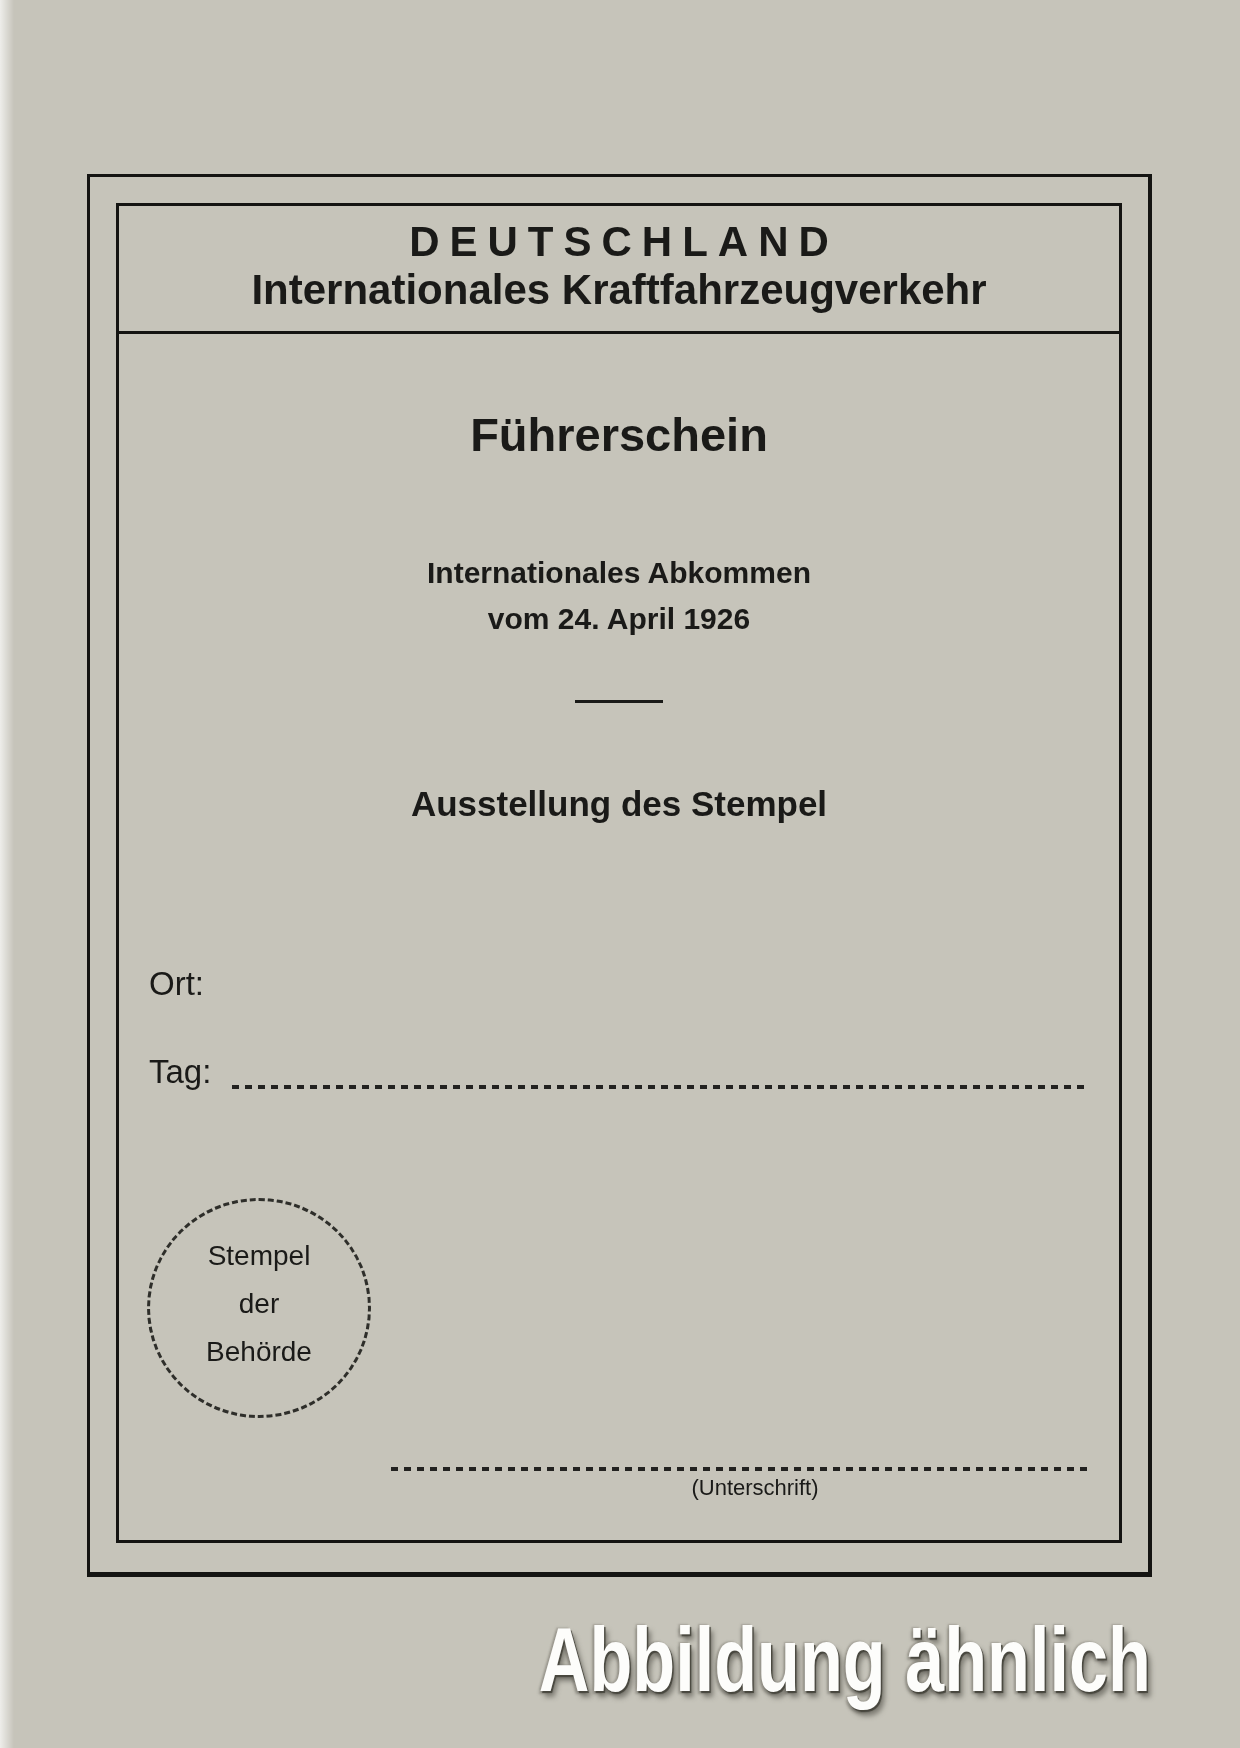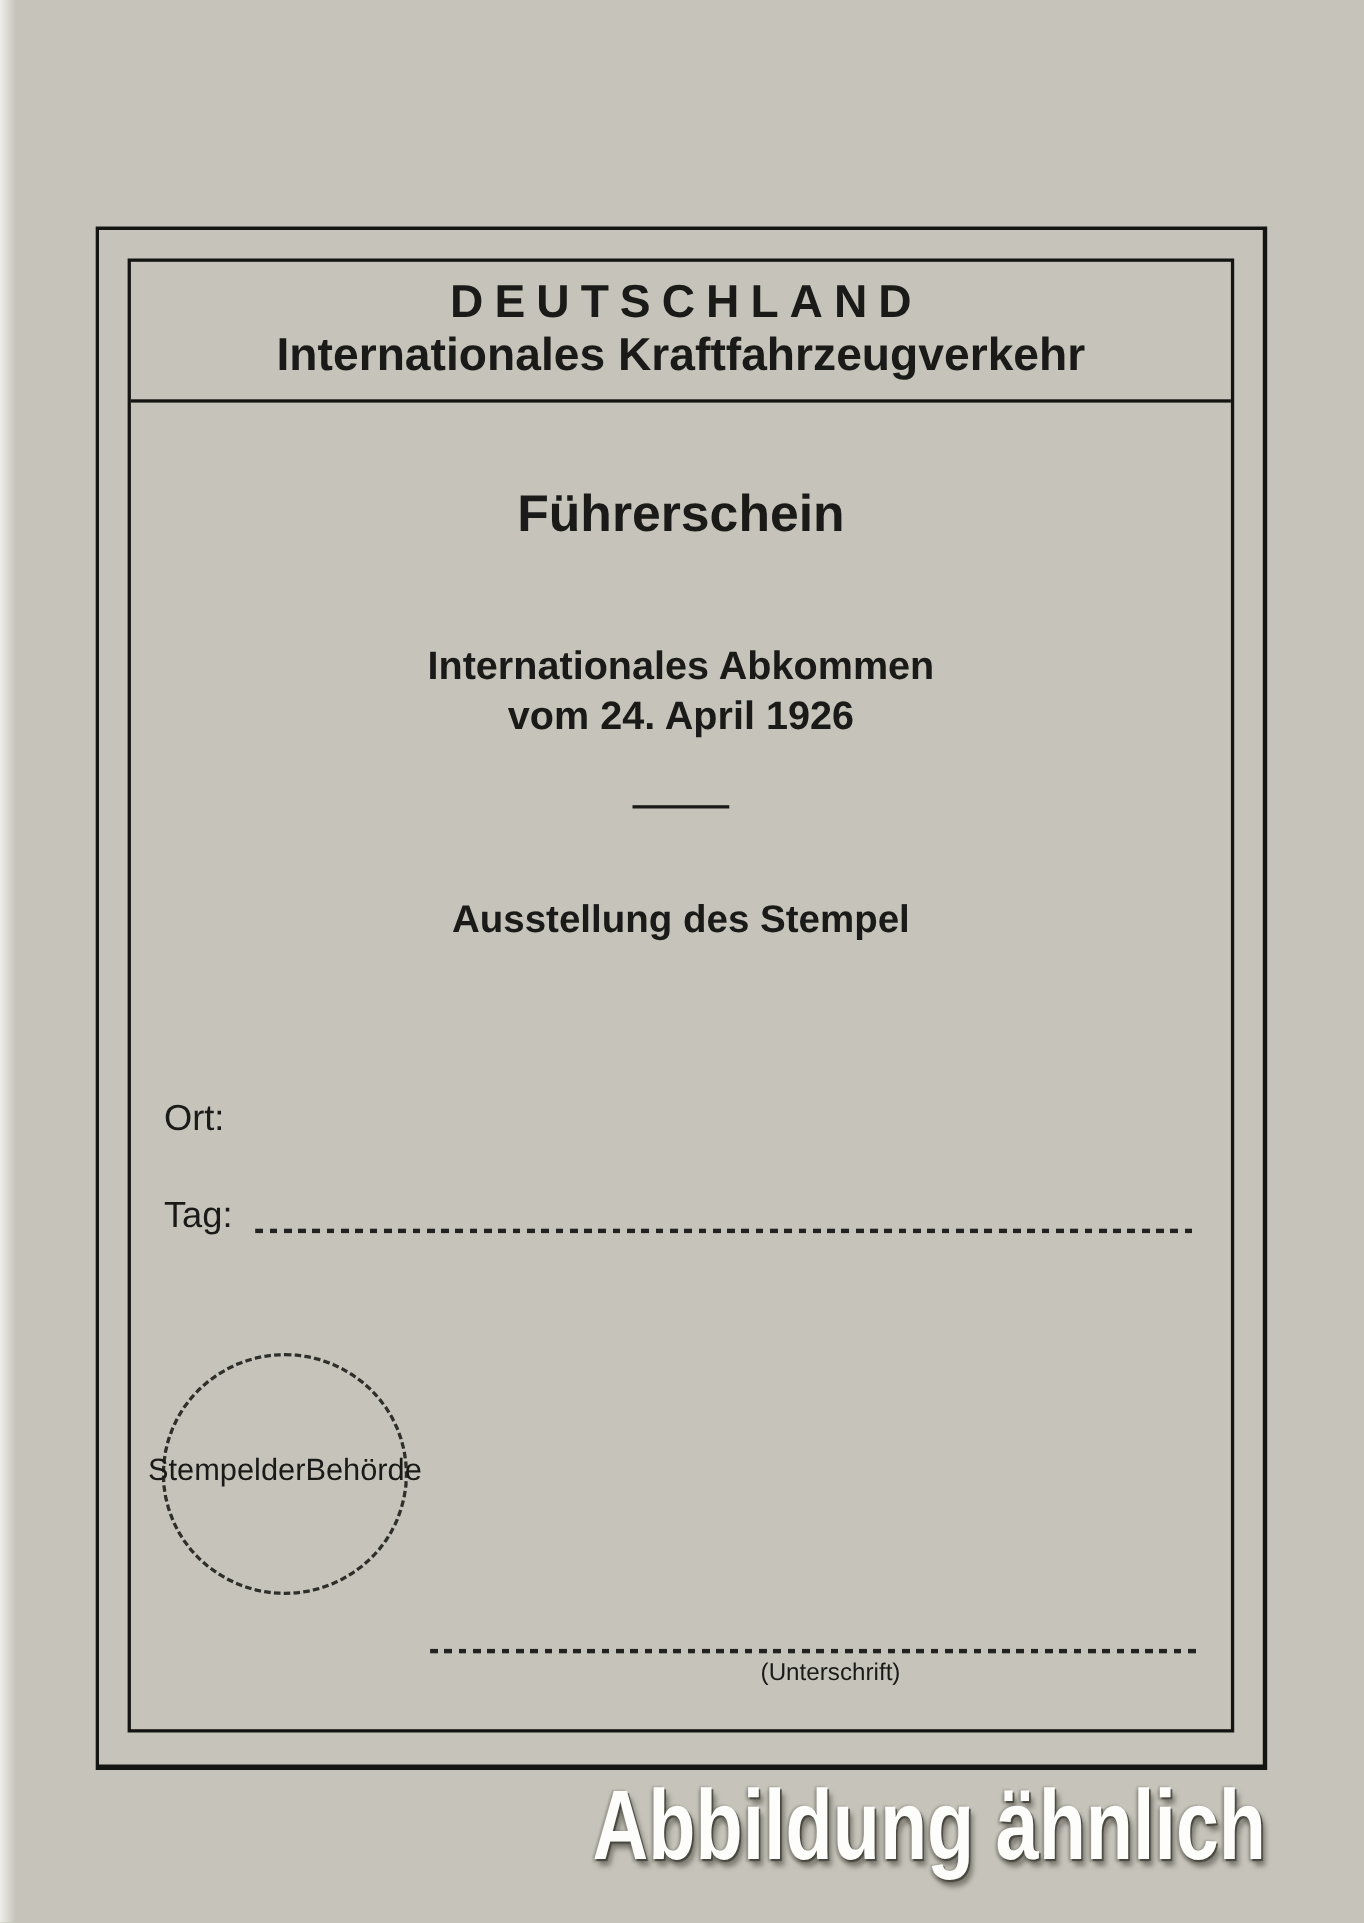--- a/index.html
+++ b/index.html
@@ -16,21 +16,20 @@
     position:absolute;left:0;top:0;bottom:0;width:14px;
     background:linear-gradient(90deg,rgba(255,255,255,.7),rgba(255,255,255,0));
     pointer-events:none;
   }
   .outer-frame{
     position:absolute;left:87px;top:174px;
     width:1065px;height:1403px;
     border-style:solid;border-color:#141412;
     border-width:3px 4px 5px 3px;
     box-sizing:border-box;
-    margin-top:32px;
   }
   .inner-frame{
     position:absolute;left:26px;top:26px;
     width:1006px;height:1340px;
     border:3px solid #141412;
     box-sizing:border-box;
   }
   .doc-header{
     position:absolute;left:0;top:0;right:0;height:128px;
     border-bottom:3px solid #141412;
@@ -48,21 +47,21 @@
     white-space:nowrap;
   }
   .title{
     position:absolute;left:0;right:0;top:202px;
     text-align:center;
     font-size:47px;font-weight:bold;line-height:54px;
   }
   .agreement{
     position:absolute;left:0;right:0;top:344px;
     text-align:center;
-    font-size:36px;font-weight:bold;line-height:46px;
+    font-size:30px;font-weight:bold;line-height:46px;
   }
   .divider{
     position:absolute;top:494px;left:50%;margin-left:-44px;
     width:88px;height:3px;background:#1a1a18;
   }
   .section-heading{
     position:absolute;left:0;right:0;top:578px;
     text-align:center;
     font-size:35px;font-weight:bold;
   }
@@ -76,21 +75,21 @@
     position:absolute;height:4px;
     background:repeating-linear-gradient(90deg,#222220 0,#222220 7px,transparent 7px,transparent 13px);
   }
   .tag-line{top:879px;left:113px;width:854px;}
   .sig-line{top:1261px;left:272px;width:698px;}
   .stamp{
     position:absolute;left:28px;top:992px;
     width:224px;height:220px;
     border:3px dashed #2e2e2a;border-radius:50%;
     box-sizing:border-box;
-    display:flex;flex-direction:row;justify-content:center;align-items:center;
+    display:flex;flex-direction:column;justify-content:center;align-items:center;
     padding-bottom:8px;
     font-size:28px;line-height:48px;font-weight:normal;
     text-align:center;
   }
   .sig-caption{
     position:absolute;top:1269px;left:272px;width:698px;
     padding-left:30px;box-sizing:border-box;
     text-align:center;
     font-size:22px;font-weight:normal;
   }

